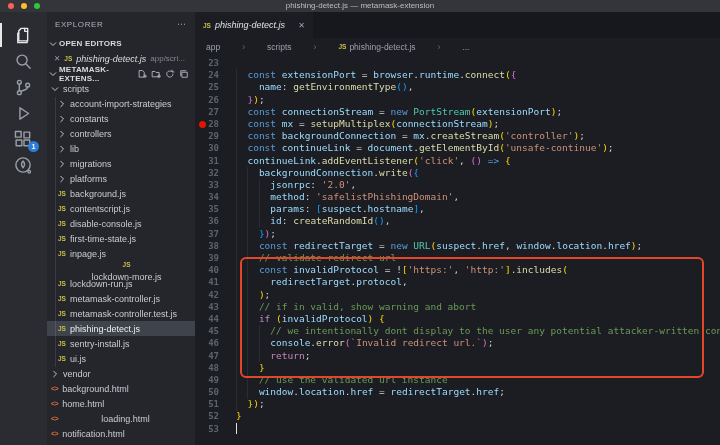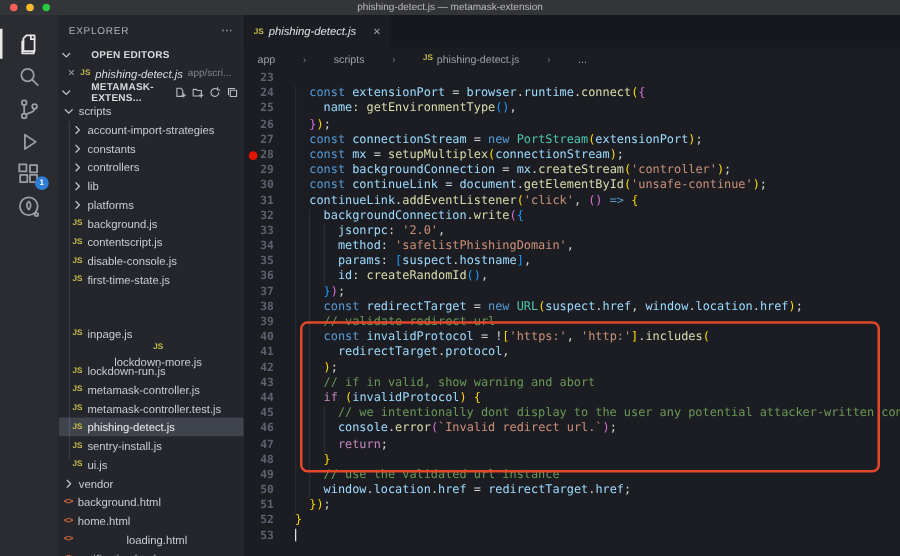--- a/index.html
+++ b/index.html
@@ -20,21 +20,21 @@
   
   .activitybar { width:47px; background:#2b2c31; flex-shrink:0; display:flex; flex-direction:column; align-items:center; padding-top:13px; gap:6px; }
   .act-icon { width:23px; height:20px; position:relative; display:flex; align-items:center; justify-content:center; color:#9a9ea6; }
   .act-icon.active { color:#e8e8e8; }
   .act-icon.active::before { content:""; position:absolute; left:-12px; top:-2px; width:2px; height:24px; background:#e8e8e8; }
   .act-badge { position:absolute; right:-4px; bottom:-3px; width:11px; height:11px; border-radius:50%; background:#2e7ed8; color:#fff; font-size:6.5px; font-weight:bold; display:flex; align-items:center; justify-content:center; }
   
   .sidebar { width:148px; background:#24262c; flex-shrink:0; position:relative; overflow:hidden; }
   .exp-header { height:24px; display:flex; align-items:center; padding:0 8px; color:#aeb1b7; font-size:8px; letter-spacing:.6px; }
   .exp-more { margin-left:auto; color:#aeb1b7; font-size:9px; letter-spacing:1px; }
-  .sec { display:flex; align-items:center; gap:16px; height:15px; padding-left:2px; font-weight:bold; font-size:8px; color:#d8dade; letter-spacing:.2px; }
+  .sec { display:flex; align-items:center; gap:2px; height:15px; padding-left:2px; font-weight:bold; font-size:8px; color:#d8dade; letter-spacing:.2px; }
   .sec .chev { flex-shrink:0; }
   .sec-actions { margin-left:auto; display:flex; gap:4px; padding-right:6px; color:#b9bcc2; }
   .openeditor-item { height:15px; display:flex; align-items:center; gap:4px; padding-left:7px; }
   .oe-close { color:#9ba0a8; font-size:7.5px; }
   .oe-name { font-style:italic; color:#d9dbdf; font-size:9px; white-space:nowrap; }
   .oe-detail { color:#83878f; font-size:8px; white-space:nowrap; overflow:hidden; }
   .tree { position:relative; }
   .tguide { position:absolute; left:8px; width:1px; background:rgba(255,255,255,.10); }
   .trow { height:15px; display:flex; align-items:center; gap:4px; white-space:nowrap; color:#c9ccd1; }
   .trow.sel { background:#3e434c; color:#eceef0; }
@@ -213,39 +213,47 @@
             </svg>
           </span>
           <span class="lbl">lib</span>
         </div>
         <div class="trow" style="padding-left: 11px;">
           <span class="chev">
             <svg width="8" height="8" viewBox="0 0 16 16" fill="none" stroke="currentColor" stroke-width="2" stroke-linecap="round" stroke-linejoin="round">
               <path d="M5.5 2.5 11 8l-5.5 5.5"></path>
             </svg>
           </span>
+          <span class="lbl">migrations</span>
+        </div>
+        <div class="trow" style="padding-left: 11px;">
+          <span class="chev">
+            <svg width="8" height="8" viewBox="0 0 16 16" fill="none" stroke="currentColor" stroke-width="2" stroke-linecap="round" stroke-linejoin="round">
+              <path d="M5.5 2.5 11 8l-5.5 5.5"></path>
+            </svg>
+          </span>
           <span class="lbl">platforms</span>
         </div>
         <div class="trow" style="padding-left: 11px;">
           <span class="jsb">JS</span>
           <span class="lbl">background.js</span>
         </div>
         <div class="trow" style="padding-left: 11px;">
           <span class="jsb">JS</span>
           <span class="lbl">contentscript.js</span>
         </div>
         <div class="trow" style="padding-left: 11px;">
           <span class="jsb">JS</span>
           <span class="lbl">disable-console.js</span>
         </div>
         <div class="trow" style="padding-left: 11px;">
           <span class="jsb">JS</span>
           <span class="lbl">first-time-state.js</span>
         </div>
-        <div class="trow" style="padding-left: 11px; margin-top: 28px;">
+        <div class="trow" style="padding-left: 11px;">
           <span class="jsb">JS</span>
           <span class="lbl">inpage.js</span>
         </div>
         <div class="trow" style="padding-left: 11px; flex-direction: column;">
           <span class="jsb">JS</span>
           <span class="lbl">lockdown-more.js</span>
         </div>
         <div class="trow" style="padding-left: 11px;">
           <span class="jsb">JS</span>
           <span class="lbl">lockdown-run.js</span>

